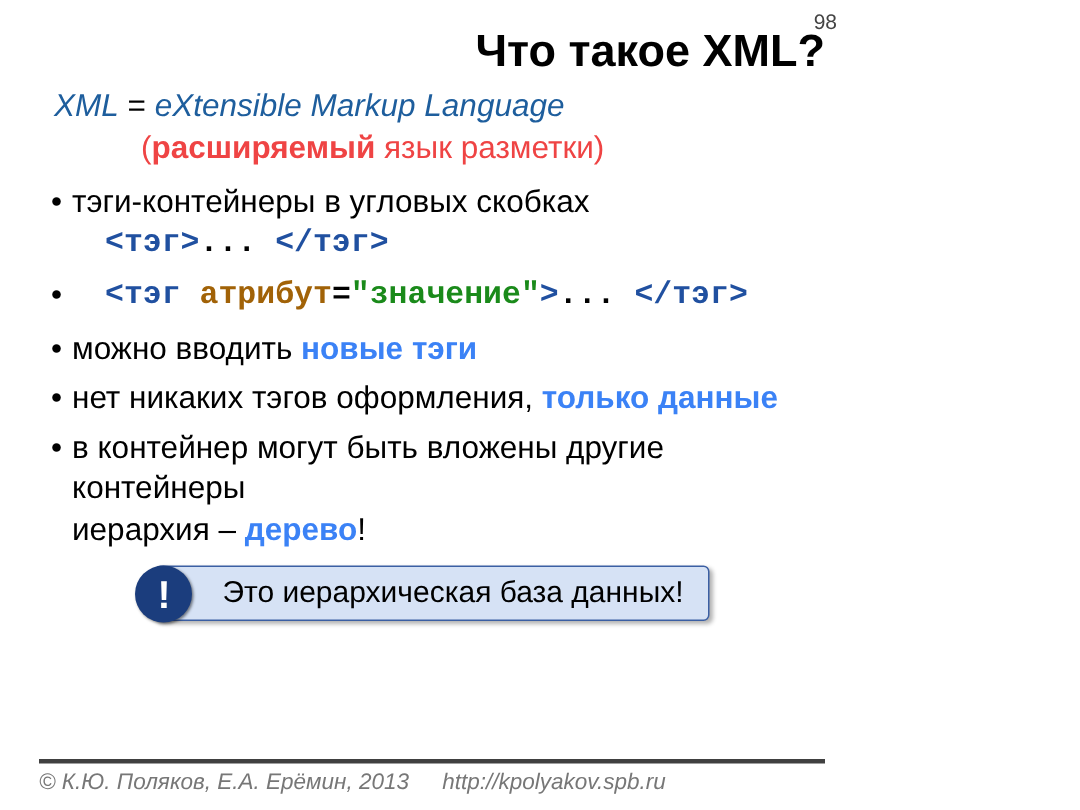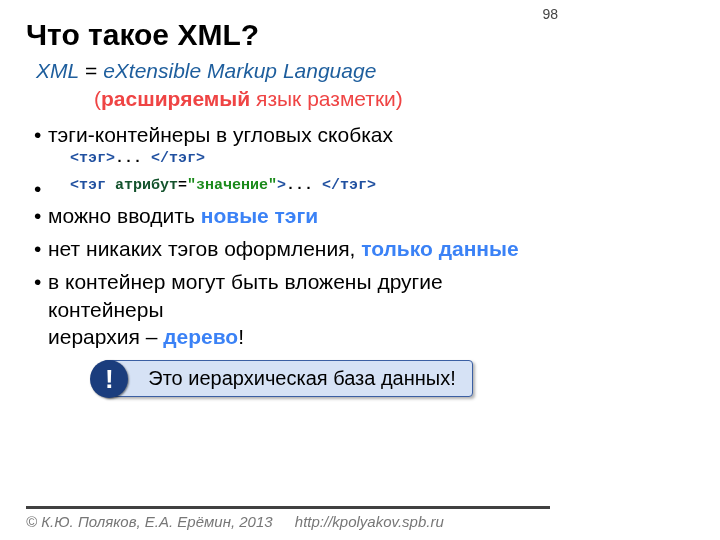--- a/index.html
+++ b/index.html
@@ -24,20 +24,21 @@
     top: 6px;
     right: 18px;
     font-size: 14px;
     color: #444;
     font-family: Arial, sans-serif;
   }
   .title {
     font-size: 30px;
     font-weight: bold;
     margin: 8px 0 6px 0;
+    text-align: right;
   }
   .def {
     font-size: 21px;
     font-style: italic;
     color: #1e5e9d;
     margin-left: 10px;
     line-height: 1.25;
   }
   .def .pre {
     font-style: italic;
@@ -68,25 +69,25 @@
     content: "•";
     position: absolute;
     left: 0;
     top: 0;
     color: #000;
   }
   .mono {
     font-family: "Courier New", monospace;
     font-weight: bold;
     margin-left: 22px;
-    font-size: 15px;
+    font-size: 21px;
     line-height: 1.4;
   }
   .tag  { color: #2050a0; }
-  .attr { color: #14532d; }
+  .attr { color: #a16207; }
   .val  { color: #1a8a1a; }
   .redbold { color: #3b82f6; font-weight: bold; }
   .callout-wrap {
     position: relative;
     margin: 10px auto 0 auto;
     width: 410px;
     text-align: center;
   }
   .callout {
     display: inline-block;

